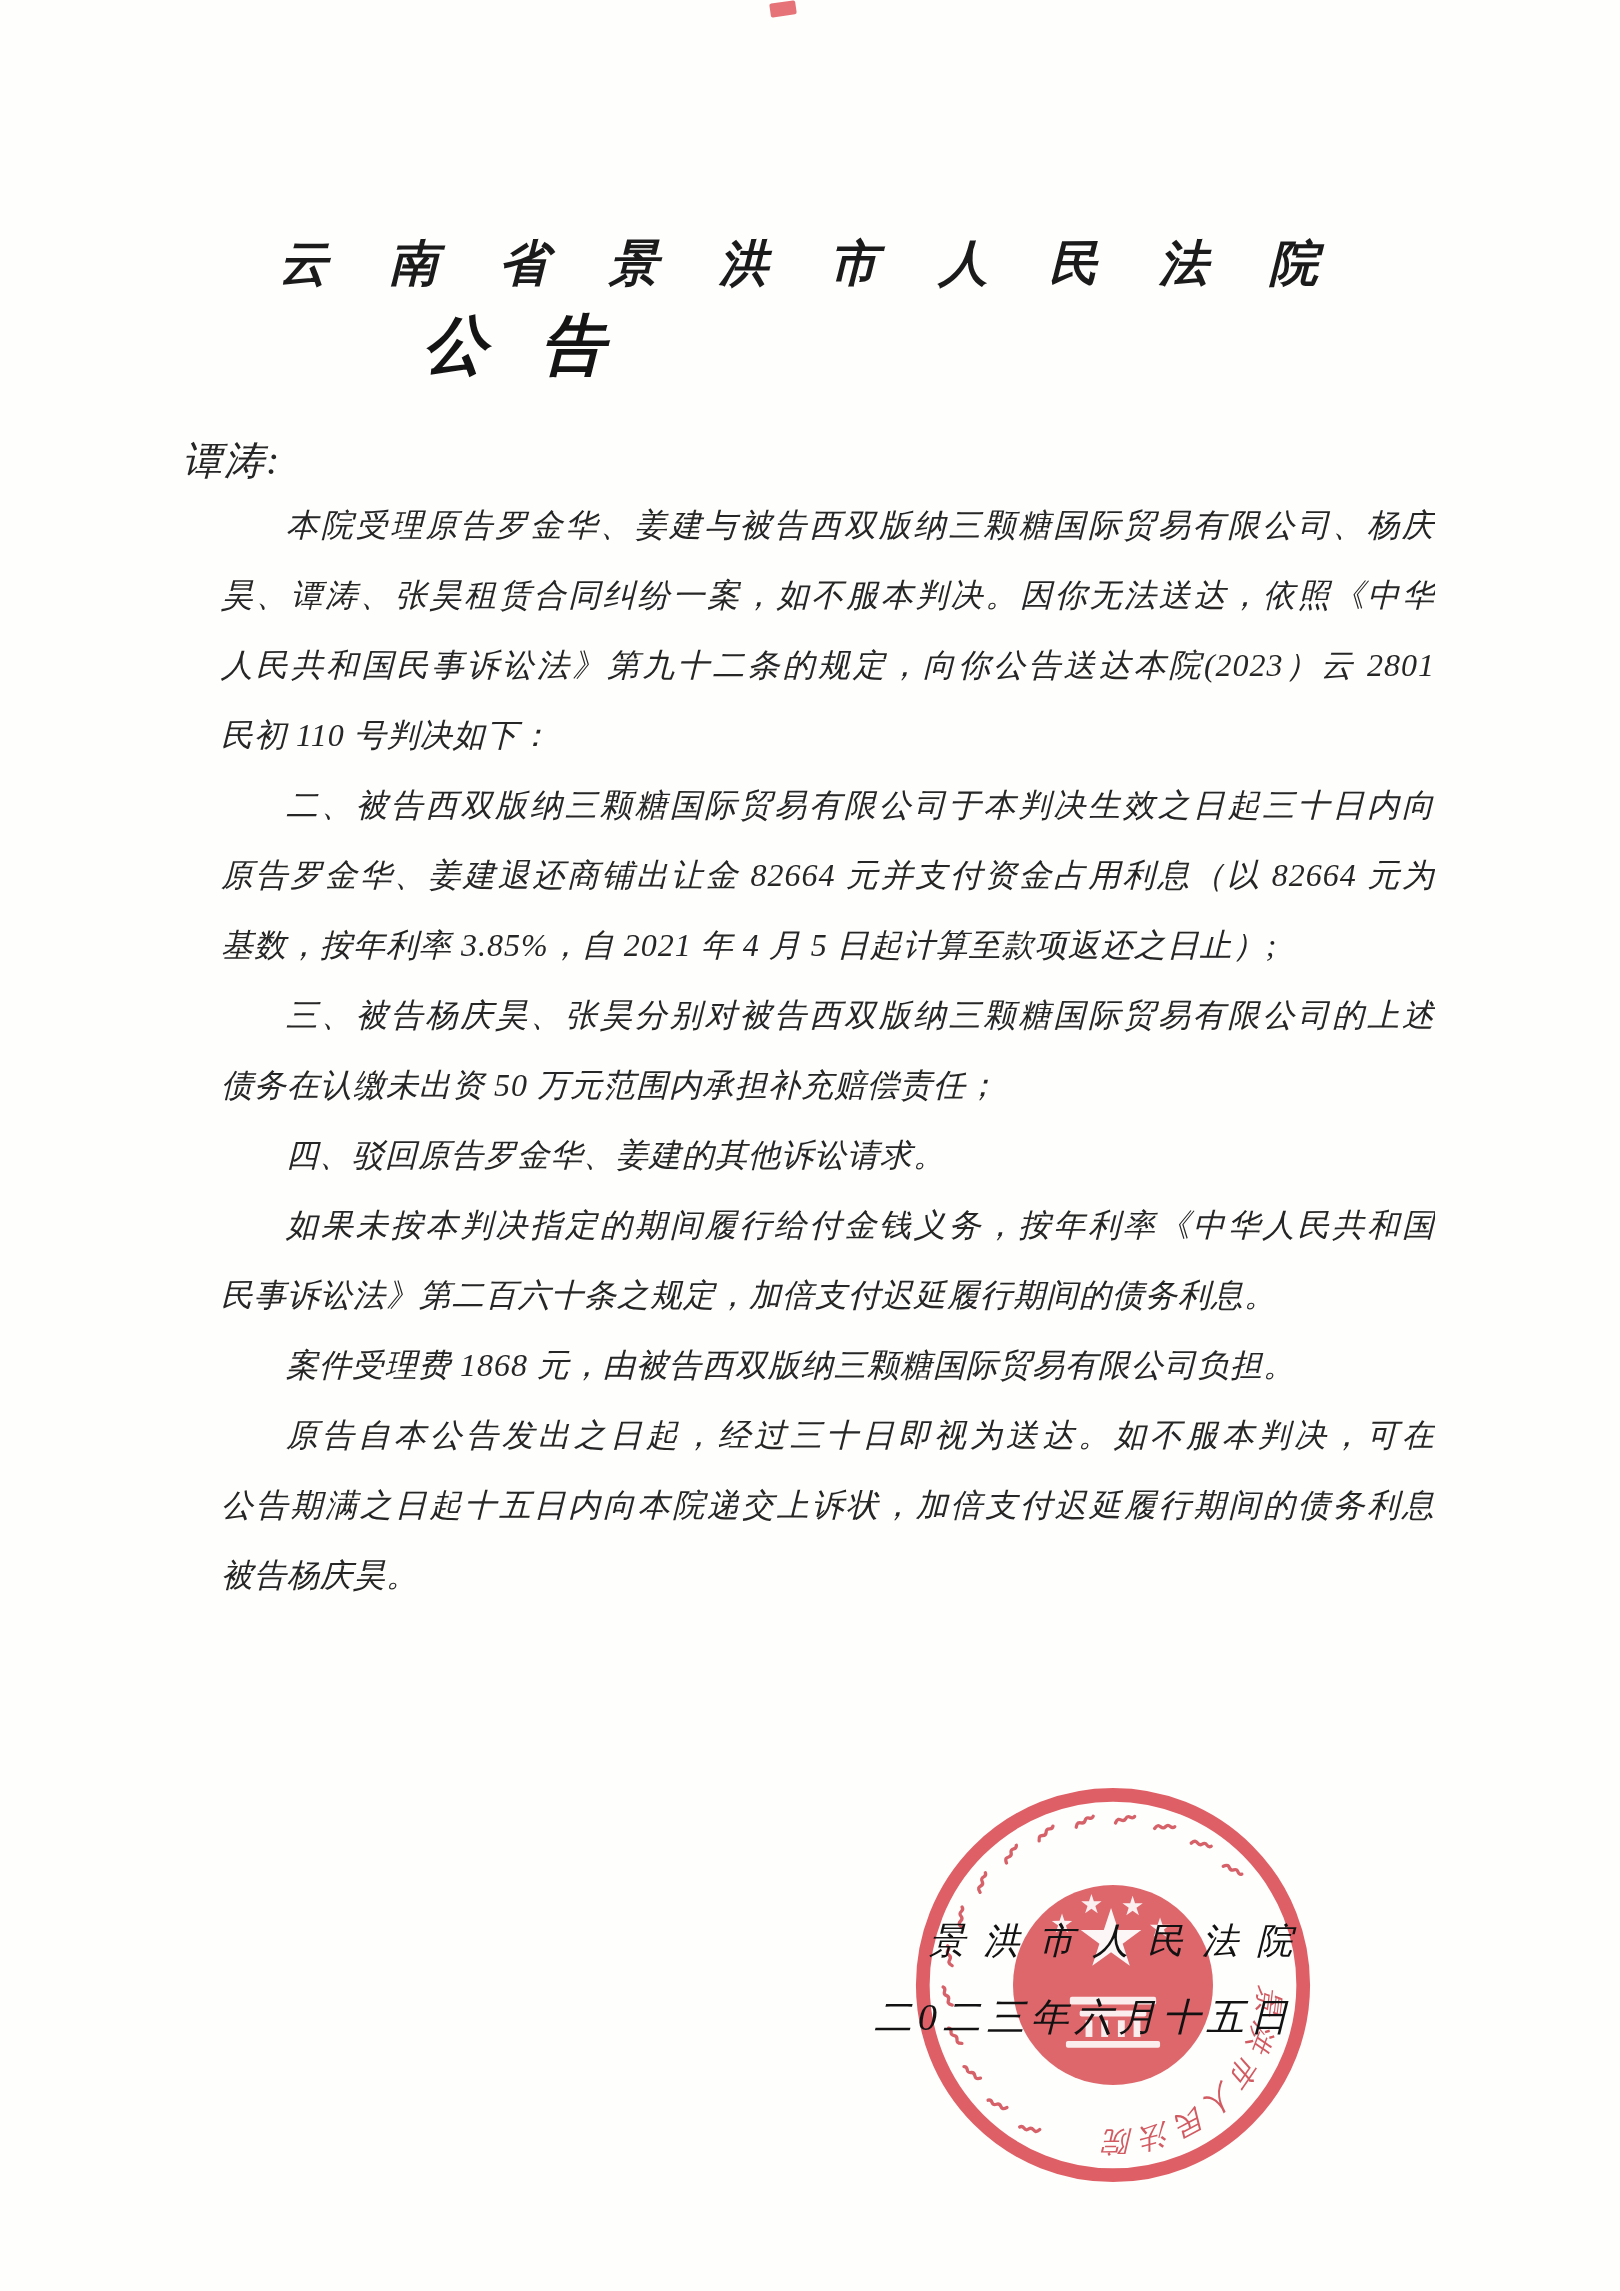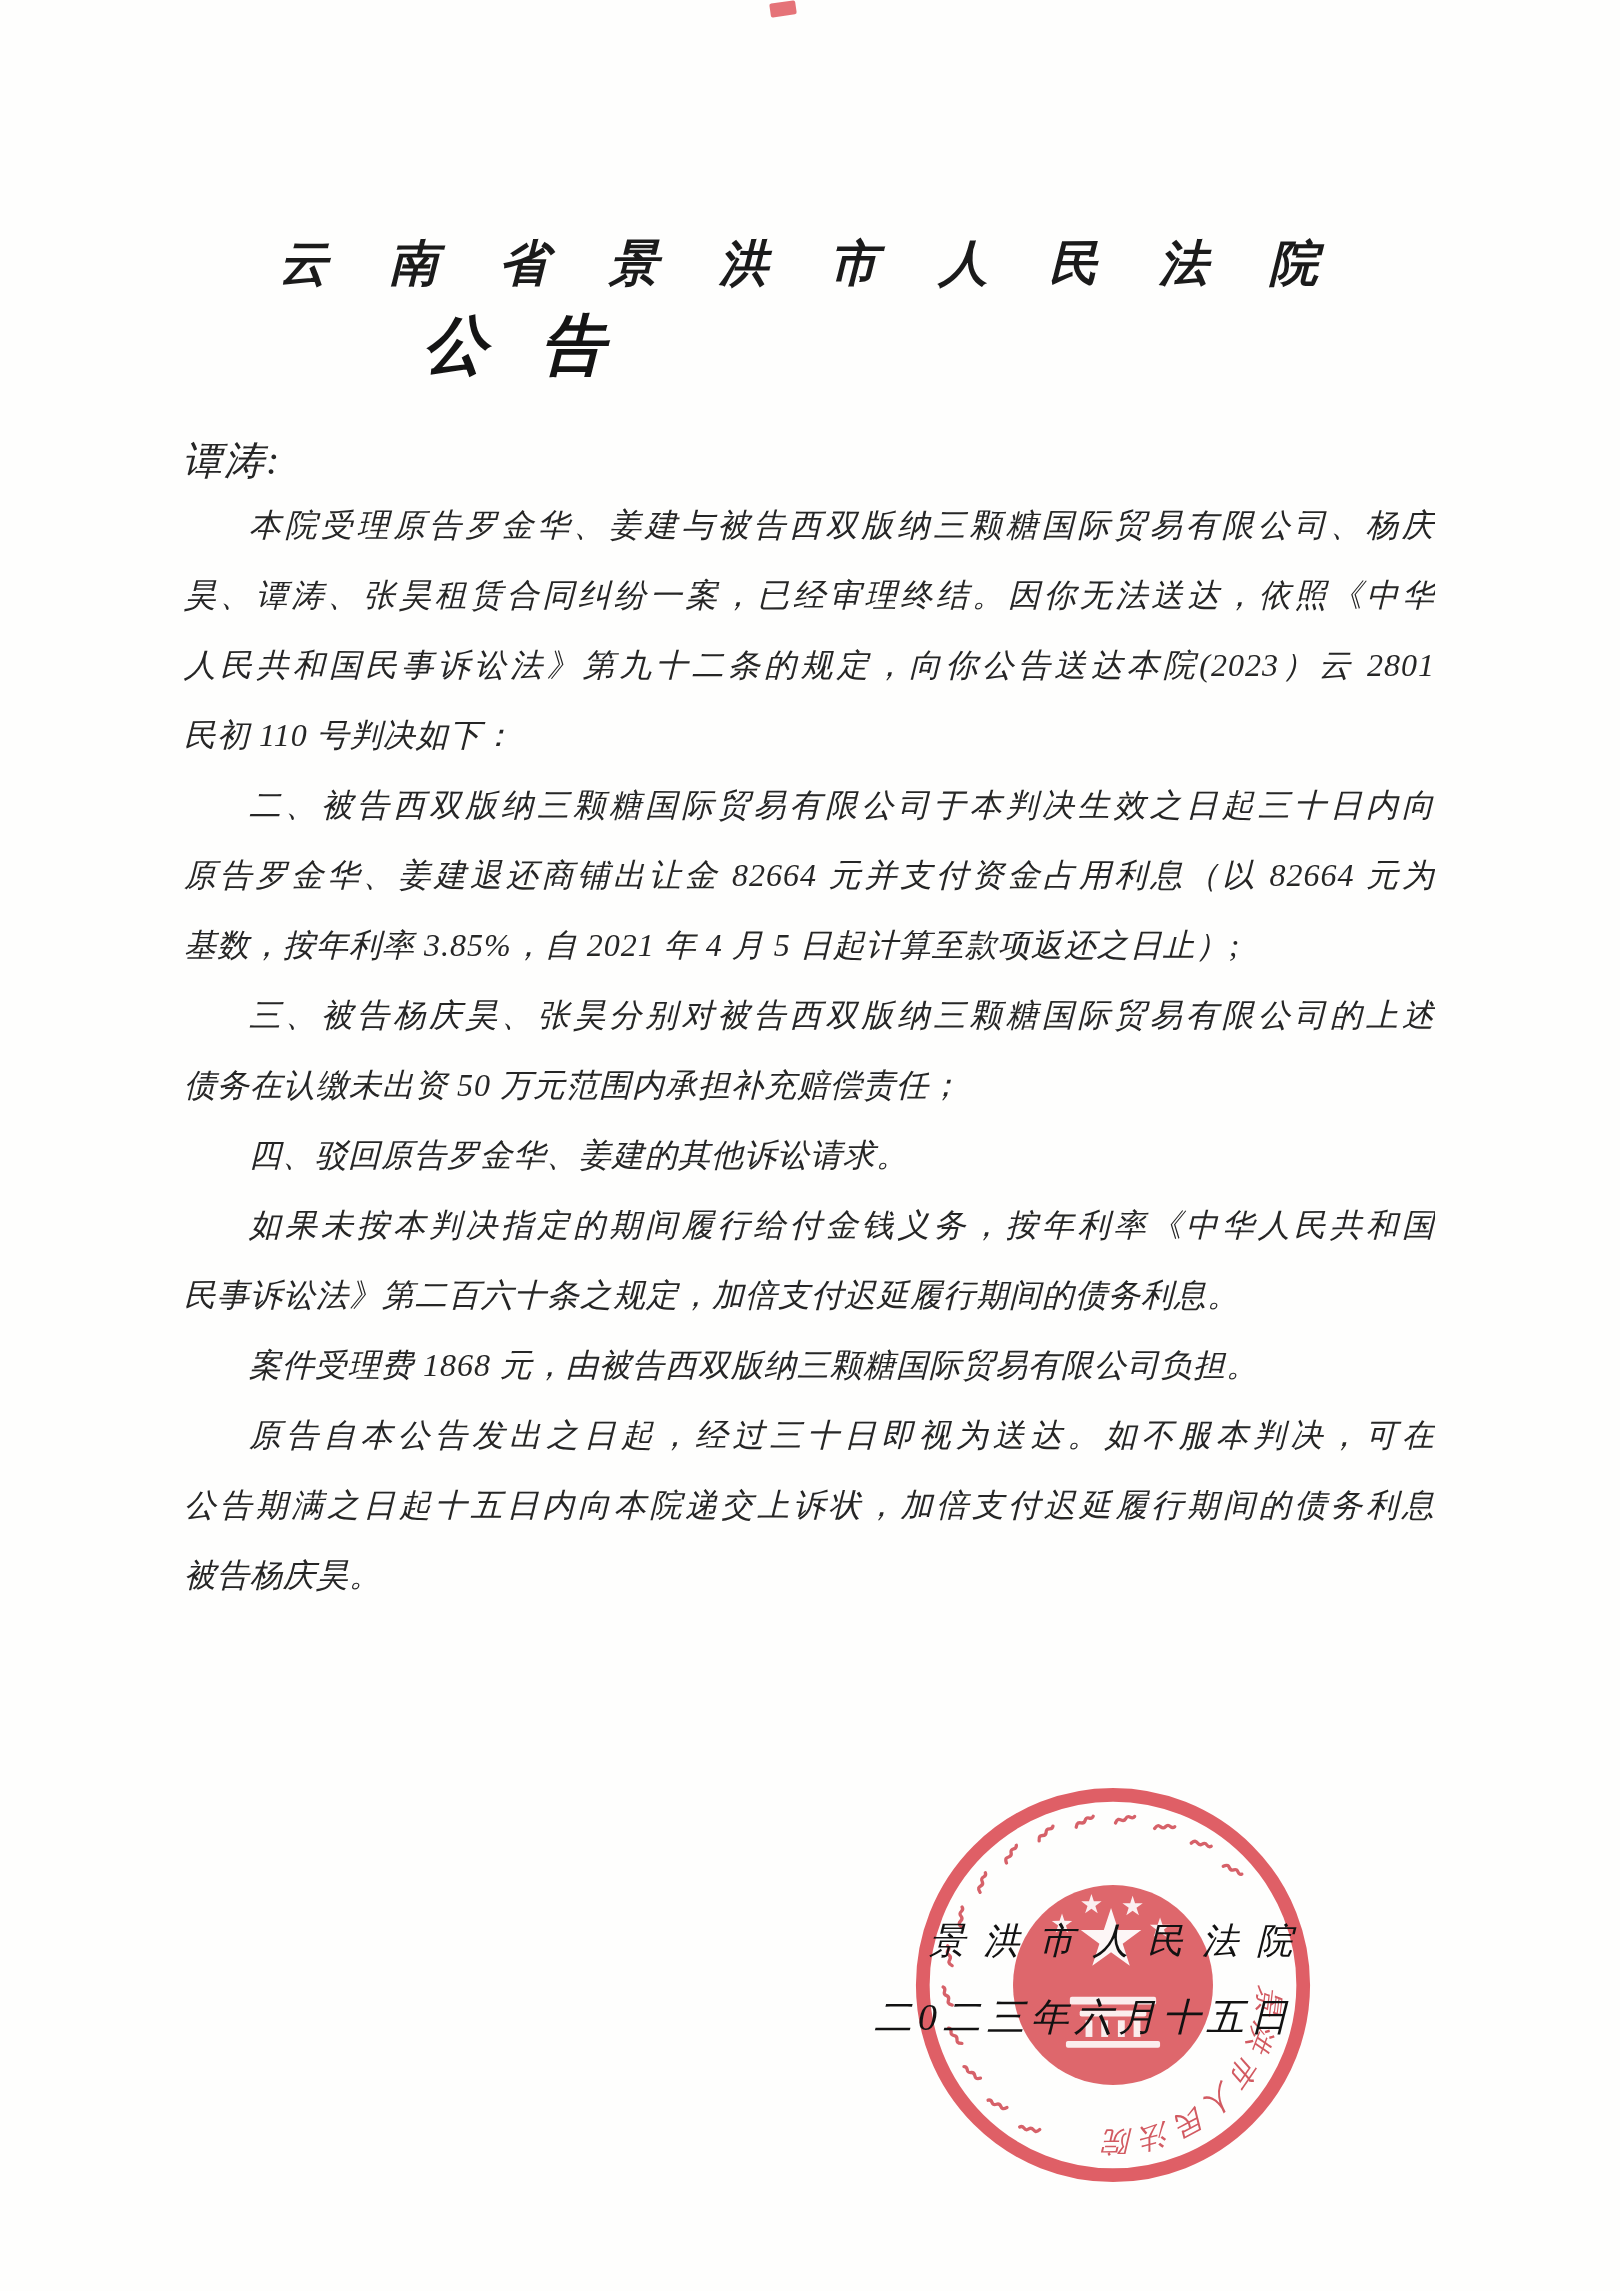--- a/index.html
+++ b/index.html
@@ -23,21 +23,21 @@
   .addressee{
     position:absolute;left:182px;top:433px;
     font-size:40px;letter-spacing:2px;color:#262626;
   }
   .body-text{
     position:absolute;left:184px;top:490px;width:1251px;
     font-size:32px;line-height:70px;z-index:2;
   }
   .ln{
     height:70px;overflow:hidden;letter-spacing:1px;
-    text-align:justify;text-align-last:justify;
+    text-align:justify;text-align-last:justify;margin-left:37px;
   }
   .ln.last{text-align-last:left;}
   .ln.first{text-indent:65px;}
   .sig-court{
     position:absolute;left:929px;top:1917px;z-index:4;
     font-size:36px;letter-spacing:18.6px;white-space:nowrap;color:#121212;
   }
   .sig-date{
     position:absolute;left:874px;top:1992px;z-index:4;
     font-size:38px;letter-spacing:5.9px;white-space:nowrap;color:#121212;
@@ -57,21 +57,21 @@
 
   <div class="court-title">云南省景洪市人民法院</div>
 
   <div class="notice-title">公告</div>
 
   <div class="addressee">谭涛:</div>
 
   <div class="body-text">
     <div>
       <div class="ln first">本院受理原告罗金华、姜建与被告西双版纳三颗糖国际贸易有限公司、杨庆</div>
-      <div class="ln">昊、谭涛、张昊租赁合同纠纷一案，已经审理终结。因你无法送达，依照《中华</div>
+      <div class="ln">昊、谭涛、张昊租赁合同纠纷一案，如不服本判决。因你无法送达，依照《中华</div>
       <div class="ln">人民共和国民事诉讼法》第九十二条的规定，向你公告送达本院(2023）云 2801</div>
       <div class="ln last">民初 110 号判决如下：</div>
     </div>
     <div>
       <div class="ln first">二、被告西双版纳三颗糖国际贸易有限公司于本判决生效之日起三十日内向</div>
       <div class="ln">原告罗金华、姜建退还商铺出让金 82664 元并支付资金占用利息（以 82664 元为</div>
       <div class="ln last">基数，按年利率 3.85%，自 2021 年 4 月 5 日起计算至款项返还之日止）;</div>
     </div>
     <div>
       <div class="ln first">三、被告杨庆昊、张昊分别对被告西双版纳三颗糖国际贸易有限公司的上述</div>

